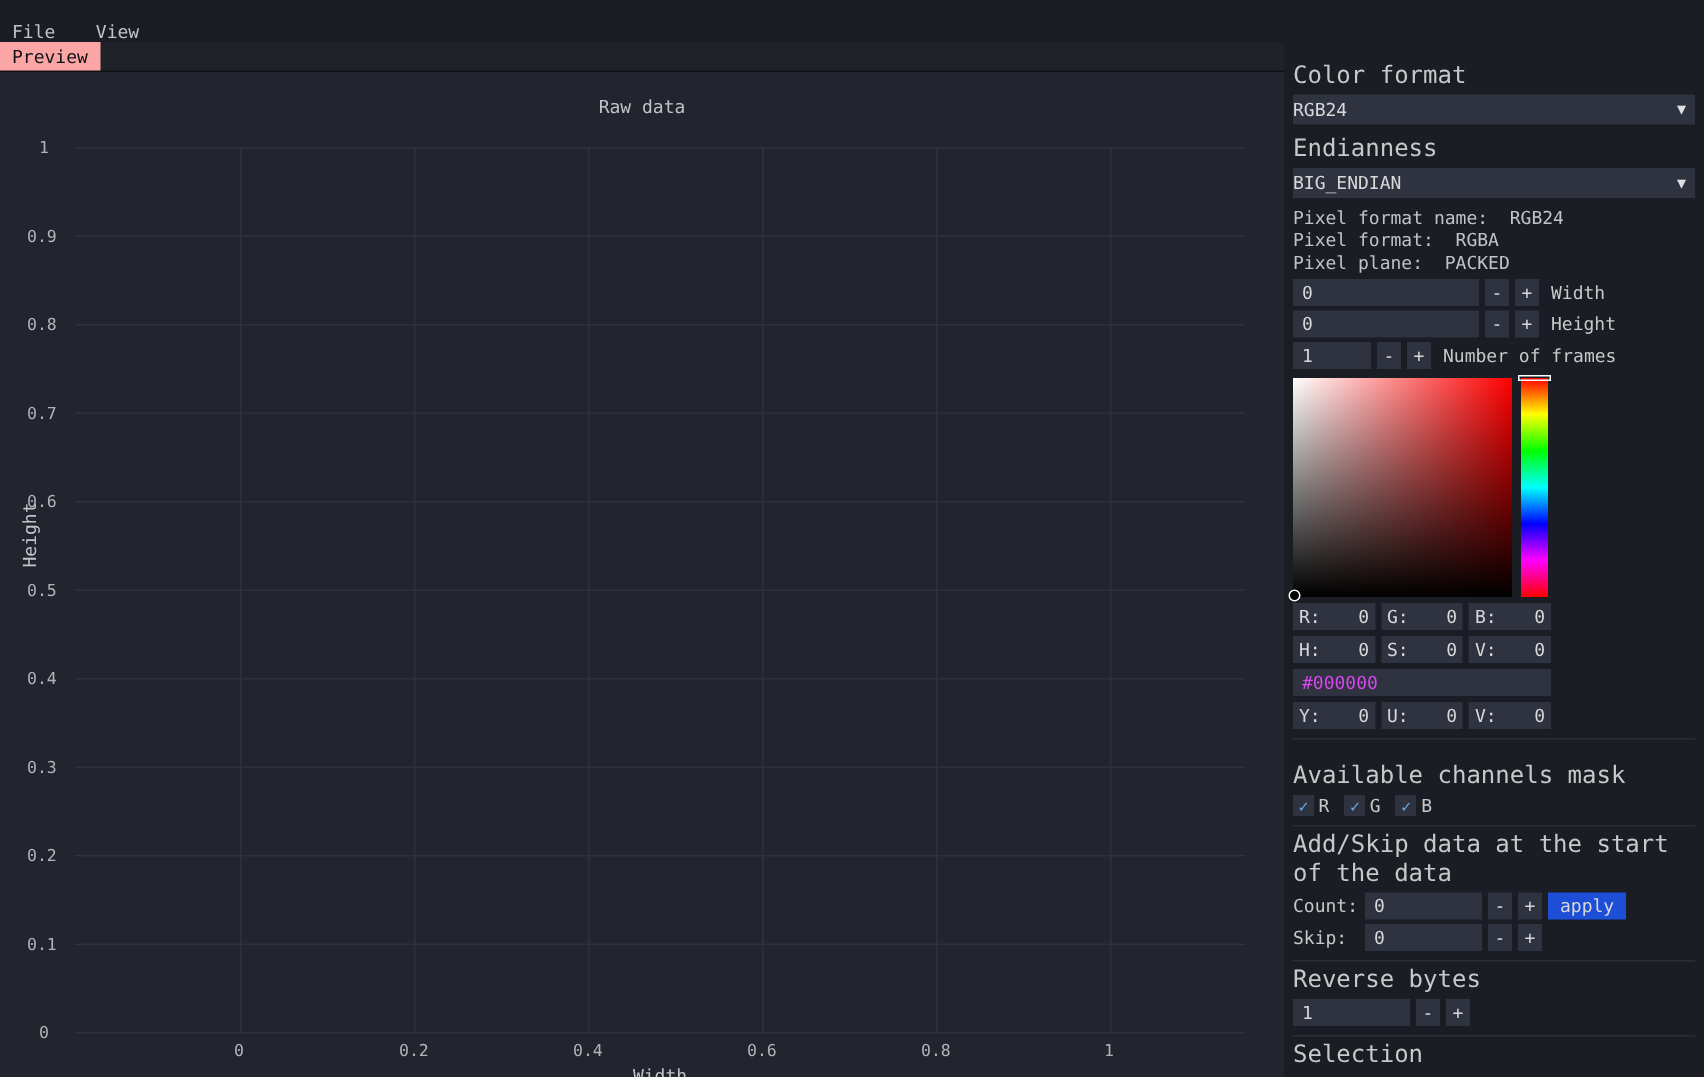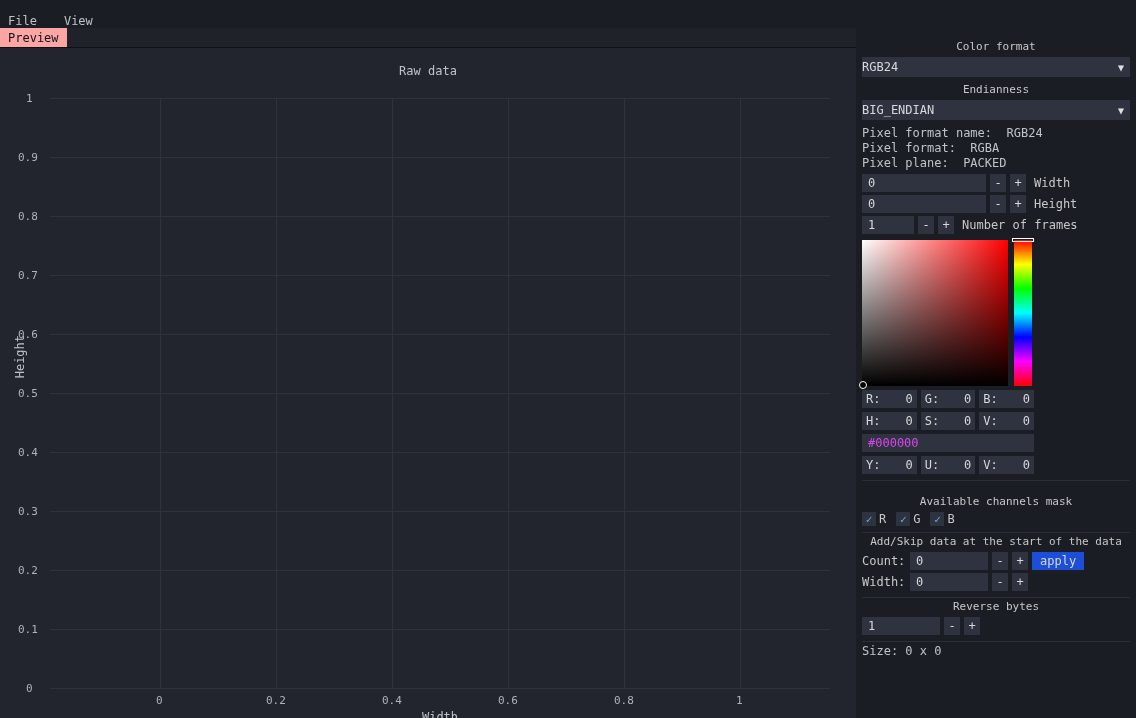--- a/index.html
+++ b/index.html
@@ -97,22 +97,21 @@
   .right {
     width: 280px;
     background: #1a1d24;
     padding: 6px 6px 6px 6px;
     overflow: hidden;
     color: #c8c8c8;
   }
   .sec-label {
     color: #c8c8c8;
     margin: 6px 0 4px 0;
-    font-size: 11px;
-    text-align: center;
+    font-size: 16px;
   }
   .select {
     background: #2f3340;
     color: #d8d8d8;
     padding: 3px 0;
     position: relative;
     cursor: default;
     font-size: 12px;
     height: 20px;
     display: flex;
@@ -432,30 +431,31 @@
     <div class="sep"></div>
     <div class="sec-label" style="margin-top:2px">Add/Skip data at the start of the data</div>
     <div class="row">
       <div class="field-label" style="margin-left:0; width:44px">Count:</div>
       <div class="num-input" style="width:78px">0</div>
       <div class="pm-btn">-</div>
       <div class="pm-btn">+</div>
       <div class="apply-btn">apply</div>
     </div>
     <div class="row">
-      <div class="field-label" style="margin-left:0; width:44px">Width:</div>
+      <div class="field-label" style="margin-left:0; width:44px">Skip:</div>
       <div class="num-input" style="width:78px">0</div>
       <div class="pm-btn">-</div>
       <div class="pm-btn">+</div>
     </div>
 
     <div class="sep"></div>
     <div class="sec-label" style="margin-top:2px">Reverse bytes</div>
     <div class="row">
       <div class="num-input" style="width:78px">1</div>
       <div class="pm-btn">-</div>
       <div class="pm-btn">+</div>
     </div>
 
     <div class="sep"></div>
+    <div class="sec-label" style="margin-top:2px">Selection</div>
     <div class="info-line">Size: 0 x 0</div>
   </div>
 </div>
 
 </body></html>

